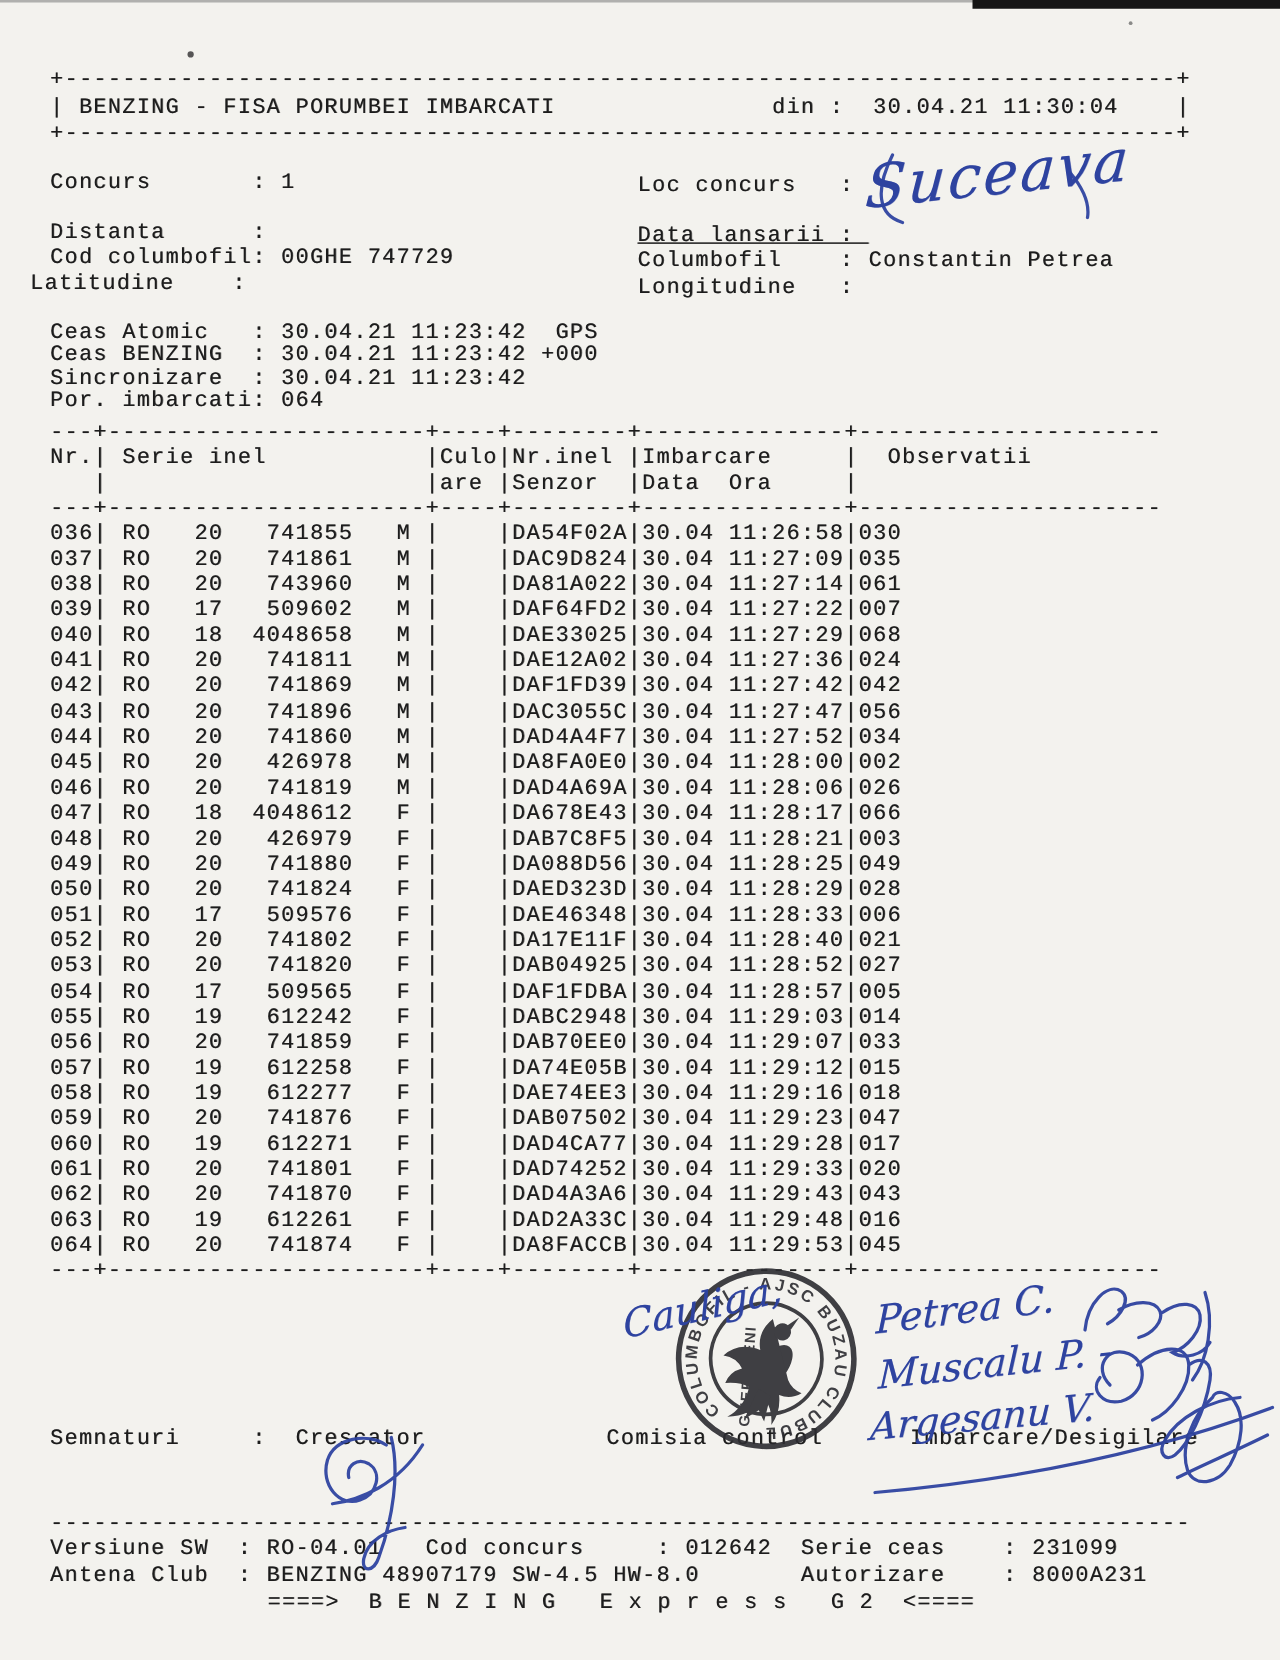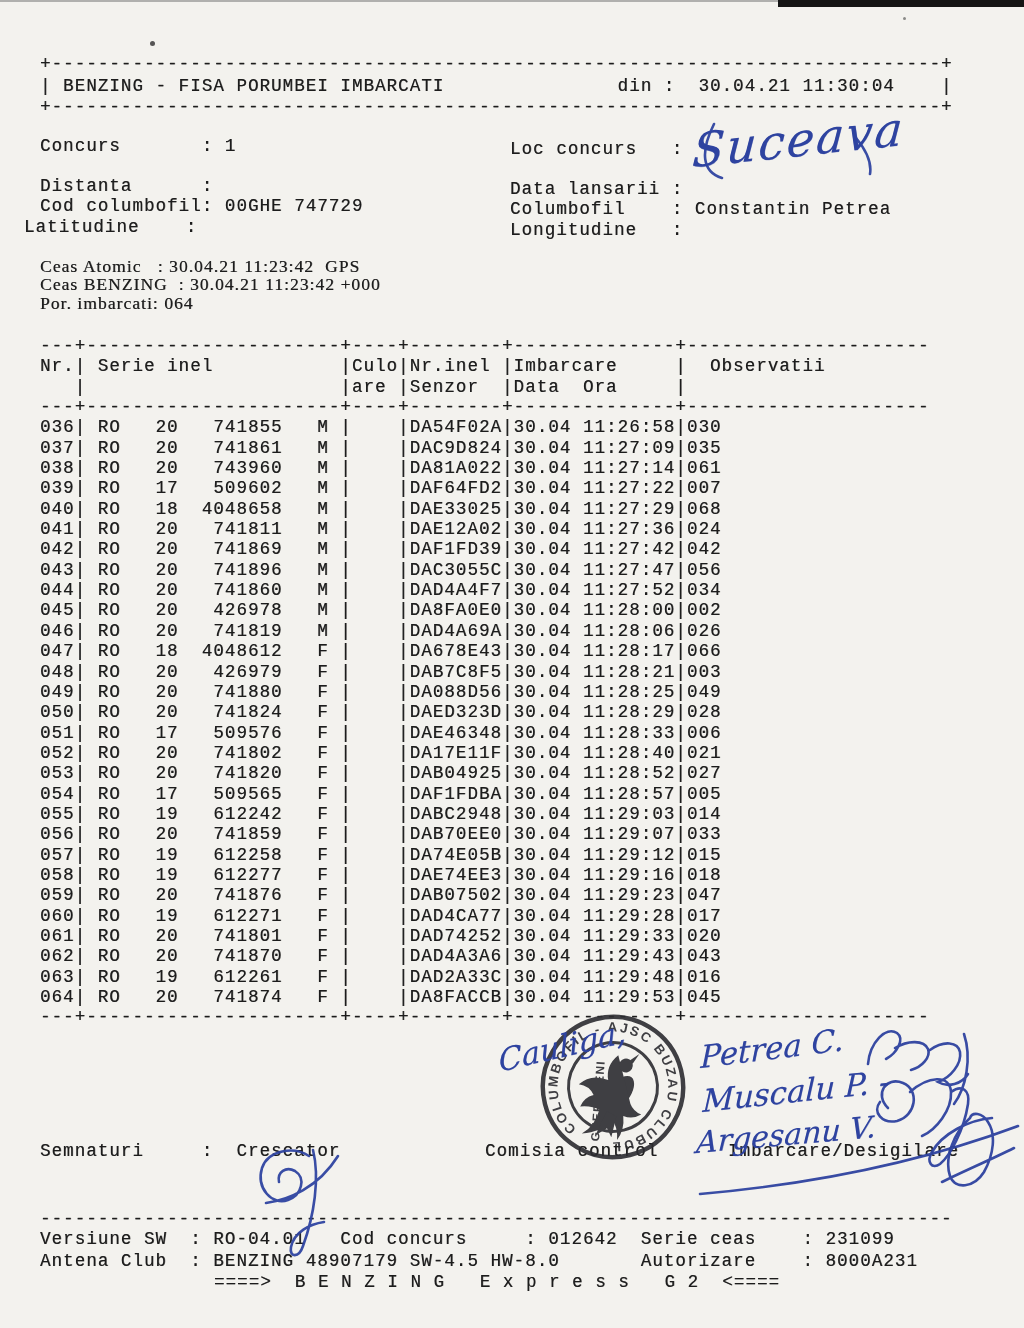--- a/index.html
+++ b/index.html
@@ -31,28 +31,28 @@
 <div class="artifact" style="left:903px;top:17px;width:3px;height:3px;border-radius:50%;background:#8a8a88"></div>
 
 <pre class="print" id="header-box" style="left:40px;top:54px;line-height:21.6px;">+-----------------------------------------------------------------------------+
 | BENZING - FISA PORUMBEI IMBARCATI               din :  30.04.21 11:30:04    |
 +-----------------------------------------------------------------------------+</pre>
 
 <div id="info-layer">
     <div class="print" style="left: 40px; top: 136px;">Concurs       : 1</div>
     <div class="print" style="left: 510px; top: 139px;">Loc concurs   : </div>
     <div class="print" style="left: 40px; top: 176px;">Distanta      : </div>
-    <div class="print" style="left: 510px; top: 179px;">Data lansarii : </div>
+    <div class="print" style="left: 510px; top: 179px; text-decoration: underline;">Data lansarii : </div>
     <div class="print" style="left: 40px; top: 196px;">Cod columbofil: 00GHE 747729</div>
     <div class="print" style="left: 510px; top: 199px;">Columbofil    : Constantin Petrea</div>
     <div class="print" style="left: 24px; top: 217px;">Latitudine    : </div>
     <div class="print" style="left: 510px; top: 220px;">Longitudine   : </div>
   </div>
 
-<div class="print" id="clock-block" style="left:40px;top:257px;line-height:18.4px;font-family:Liberation Serif, serif;"><div>Ceas Atomic   : 30.04.21 11:23:42  GPS</div><div>Ceas BENZING  : 30.04.21 11:23:42 +000</div><div>Por. imbarcati: 064</div></div>
+<div class="print" id="clock-block" style="left:40px;top:257px;line-height:18.4px;"><div>Ceas Atomic   : 30.04.21 11:23:42  GPS</div><div>Ceas BENZING  : 30.04.21 11:23:42 +000</div><div>Sincronizare  : 30.04.21 11:23:42</div><div>Por. imbarcati: 064</div></div>
 
 <div class="print" id="table" style="left:40px;top:336px;"><div>---+----------------------+----+--------+--------------+---------------------</div><div>Nr.| Serie inel           |Culo|Nr.inel |Imbarcare     |  Observatii</div><div>   |                      |are |Senzor  |Data  Ora     |</div><div>---+----------------------+----+--------+--------------+---------------------</div><div>036| RO   20   741855   M |    |DA54F02A|30.04 11:26:58|030</div><div>037| RO   20   741861   M |    |DAC9D824|30.04 11:27:09|035</div><div>038| RO   20   743960   M |    |DA81A022|30.04 11:27:14|061</div><div>039| RO   17   509602   M |    |DAF64FD2|30.04 11:27:22|007</div><div>040| RO   18  4048658   M |    |DAE33025|30.04 11:27:29|068</div><div>041| RO   20   741811   M |    |DAE12A02|30.04 11:27:36|024</div><div>042| RO   20   741869   M |    |DAF1FD39|30.04 11:27:42|042</div><div>043| RO   20   741896   M |    |DAC3055C|30.04 11:27:47|056</div><div>044| RO   20   741860   M |    |DAD4A4F7|30.04 11:27:52|034</div><div>045| RO   20   426978   M |    |DA8FA0E0|30.04 11:28:00|002</div><div>046| RO   20   741819   M |    |DAD4A69A|30.04 11:28:06|026</div><div>047| RO   18  4048612   F |    |DA678E43|30.04 11:28:17|066</div><div>048| RO   20   426979   F |    |DAB7C8F5|30.04 11:28:21|003</div><div>049| RO   20   741880   F |    |DA088D56|30.04 11:28:25|049</div><div>050| RO   20   741824   F |    |DAED323D|30.04 11:28:29|028</div><div>051| RO   17   509576   F |    |DAE46348|30.04 11:28:33|006</div><div>052| RO   20   741802   F |    |DA17E11F|30.04 11:28:40|021</div><div>053| RO   20   741820   F |    |DAB04925|30.04 11:28:52|027</div><div>054| RO   17   509565   F |    |DAF1FDBA|30.04 11:28:57|005</div><div>055| RO   19   612242   F |    |DABC2948|30.04 11:29:03|014</div><div>056| RO   20   741859   F |    |DAB70EE0|30.04 11:29:07|033</div><div>057| RO   19   612258   F |    |DA74E05B|30.04 11:29:12|015</div><div>058| RO   19   612277   F |    |DAE74EE3|30.04 11:29:16|018</div><div>059| RO   20   741876   F |    |DAB07502|30.04 11:29:23|047</div><div>060| RO   19   612271   F |    |DAD4CA77|30.04 11:29:28|017</div><div>061| RO   20   741801   F |    |DAD74252|30.04 11:29:33|020</div><div>062| RO   20   741870   F |    |DAD4A3A6|30.04 11:29:43|043</div><div>063| RO   19   612261   F |    |DAD2A33C|30.04 11:29:48|016</div><div>064| RO   20   741874   F |    |DA8FACCB|30.04 11:29:53|045</div><div>---+----------------------+----+--------+--------------+---------------------</div></div>
 
 <span class="print" id="signatures-left" style="left:40px;top:1141px;">Semnaturi     :  Crescator</span>
 <span class="print" style="left:485px;top:1141px;">Comisia control</span>
 <span class="print" style="left:728px;top:1141px;">Imbarcare/Desigilare</span>
 
 <pre class="print" id="footer-sep" style="left:40px;top:1209px;">-------------------------------------------------------------------------------</pre>
 <pre class="print" id="footer-line1" style="left:40px;top:1229px;">Versiune SW  : RO-04.01   Cod concurs     : 012642  Serie ceas    : 231099</pre>
 <pre class="print" id="footer-line2" style="left:40px;top:1251px;">Antena Club  : BENZING 48907179 SW-4.5 HW-8.0       Autorizare    : 8000A231</pre>

